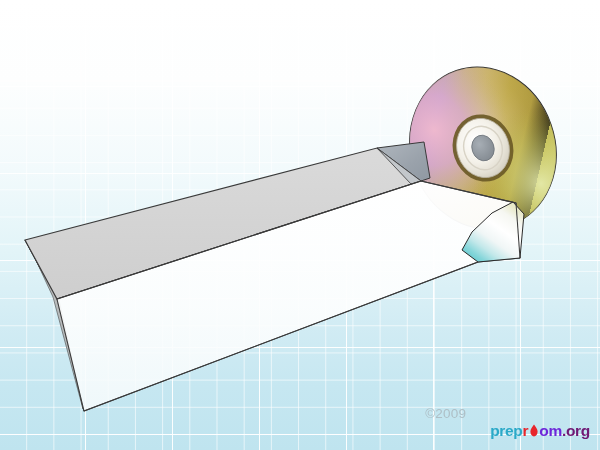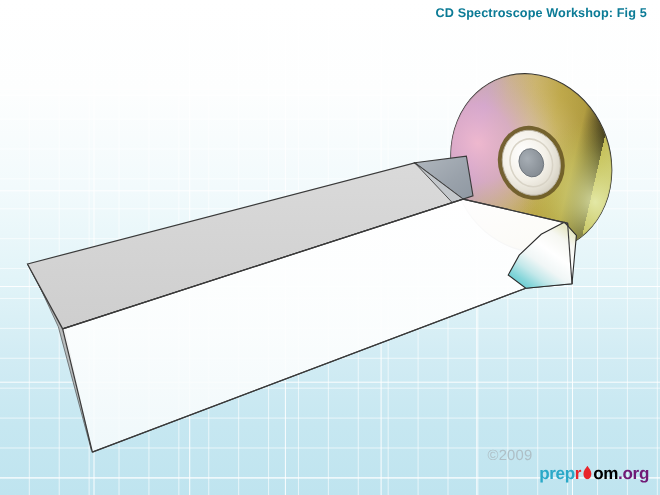--- a/index.html
+++ b/index.html
@@ -79,33 +79,33 @@
     right: 10px;
     bottom: 10px;
     display: flex;
     align-items: center;
     white-space: nowrap;
     font-family: "Liberation Sans", sans-serif;
   }
   #watermark .copy {
     font-size: 13.5px;
     color: #aebfc6;
-    margin-right: 6px;
+    margin-right: 24px;
     letter-spacing: 0.2px;
   }
   #watermark .wm-logo {
     font-size: 15.5px;
     font-weight: bold;
     letter-spacing: -0.3px;
     display: flex;
     align-items: baseline;
   }
   #watermark .wm-prep   { color: #2aa9c8; margin-top: 36px; }
   #watermark .wm-r      { color: #e8252b; }
-  #watermark .wm-om     { color: #000000; }
+  #watermark .wm-om     { color: #6d28d9; }
   #watermark .wm-org    { color: #701a75; }
   #watermark .wm-flame  {
     display: inline-block;
     width: 10px;
     height: 13px;
     position: relative;
     margin: 0 0.5px;
     transform: translateY(1px);
   }
   #watermark .wm-flame svg { display:block; width:10px; height:13px; }
@@ -232,21 +232,20 @@
     <g transform="rotate(-19 483 148)">
       <ellipse cx="483" cy="148" rx="30" ry="34" fill="#6b5a26" opacity="0.92"></ellipse>
       <ellipse cx="483" cy="148" rx="26" ry="30" fill="url(#hubRing)" stroke="#b9b2a0" stroke-width="0.8"></ellipse>
       <ellipse cx="483" cy="148" rx="19" ry="22" fill="none" stroke="#d8d3c6" stroke-width="1.4"></ellipse>
       <ellipse cx="483" cy="148" rx="11" ry="13" fill="url(#hubHole)" stroke="#6e757c" stroke-width="0.8"></ellipse>
     </g>
 
     <path d="M 57,299 L 421,181 L 516,203" fill="none" stroke="#3a3a3a" stroke-width="1.1"></path>
   </svg>
 
-  <div id="figure-title">CD Spectroscope Workshop: Fig 5</div>
 
   <div id="watermark">
     <span class="copy">©2009</span>
     <span class="wm-logo">
       <span class="wm-prep">prep</span>
       <span class="wm-r">r</span>
       <span class="wm-flame">
         <svg viewBox="0 0 10 13" aria-hidden="true">
           <path d="M5 0.4 C6.6 3.1 8.6 4.6 8.6 7.6 C8.6 10.4 7 12.6 5 12.6 C3 12.6 1.4 10.4 1.4 7.6 C1.4 4.6 3.4 3.1 5 0.4 Z" fill="#e8252b"></path>
         </svg>

